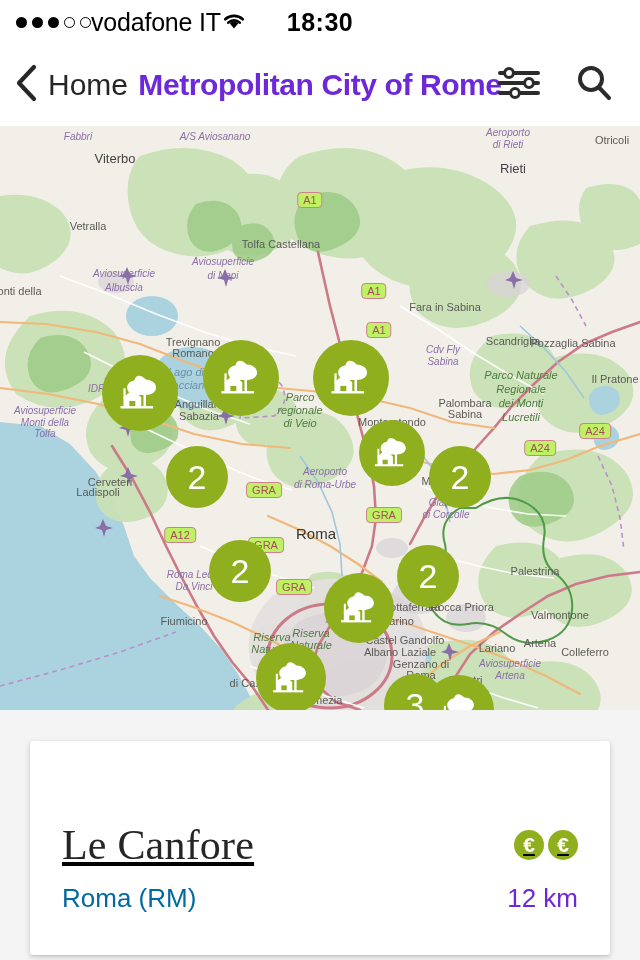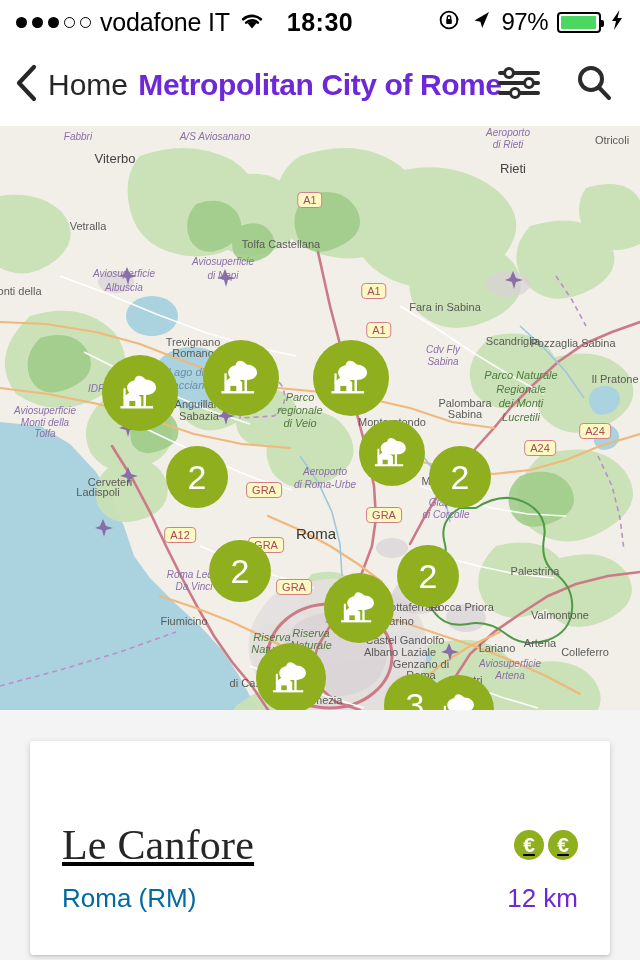--- a/index.html
+++ b/index.html
@@ -14,21 +14,21 @@
   
   .statusbar {
     position: absolute; top: 0; left: 0;
     width: 640px; height: 44px;
     background: #ffffff;
     display: flex; align-items: center;
     padding: 0 16px;
     font-size: 25px; font-weight: 600; color: #000;
     letter-spacing: -0.3px;
   }
-  .sb-left { display: flex; align-items: center; gap: 9px; flex: 0 0 auto; }
+  .sb-left { display: flex; align-items: center; gap: 0; flex: 0 0 auto; }
   .sb-center { position: absolute; left: 0; width: 640px; text-align: center;
                font-size: 25px; font-weight: 700; letter-spacing: 0.5px; pointer-events: none; }
   .sb-right { margin-left: auto; display: flex; align-items: center; gap: 9px; z-index: 2; }
   .dots { display: flex; gap: 5px; align-items: center; }
   .dot { width: 11px; height: 11px; border-radius: 50%; background: #000; }
   .dot.empty { background: transparent; border: 1.6px solid #000; width: 11px; height: 11px; }
   .carrier { font-weight: 400; font-size: 25px; letter-spacing: -0.2px; }
   .battery-shell {
     width: 44px; height: 21px; border: 2px solid #000; border-radius: 4px;
     padding: 2px; display: flex; align-items: center; position: relative;
@@ -81,21 +81,21 @@
     white-space: nowrap; transform: translate(-50%, -50%);
     font-family: "Liberation Sans", sans-serif;
   }
   .mlabel.city { font-size: 13px; color: #444; }
   .mlabel.big { font-size: 15px; color: #333; }
   .mlabel.water { color: #6b8fa8; font-style: italic; }
   .mlabel.park { color: #4f7a3f; font-style: italic; }
   .mlabel.air { color: #8a6ea8; font-style: italic; font-size: 10px; }
   .shield {
     position: absolute; transform: translate(-50%, -50%);
-    background: #fef9c3; border: 1px solid #cf7f8e; border-radius: 4px;
+    background: #bef264; border: 1px solid #cf7f8e; border-radius: 4px;
     color: #a8495c; font-size: 11px; padding: 1px 5px; font-weight: 500;
   }
 
   
   .marker {
     position: absolute; border-radius: 50%;
     background: #8faf1e; transform: translate(-50%, -50%);
     display: flex; align-items: center; justify-content: center;
     cursor: pointer;
   }
@@ -155,45 +155,20 @@
       <span class="carrier">vodafone IT</span>
       <span>
         <svg width="26" height="20" viewBox="0 0 26 20">
           <path d="M13 17.5 L8.6 12.2 a7 7 0 0 1 8.8 0 Z" fill="#000"></path>
           <path d="M4.2 8.3 a13 13 0 0 1 17.6 0" stroke="#000" stroke-width="2.6" fill="none" stroke-linecap="round"></path>
           <path d="M7.2 11.6 a8.6 8.6 0 0 1 11.6 0" stroke="#000" stroke-width="2.6" fill="none" stroke-linecap="round"></path>
         </svg>
       </span>
     </div>
     <div class="sb-center">18:30</div>
-    <div class="sb-right">
-      <span>
-        <svg width="22" height="22" viewBox="0 0 22 22">
-          <circle cx="10" cy="11" r="8.4" stroke="#000" stroke-width="1.8" fill="none"></circle>
-          <rect x="7.2" y="10" width="5.6" height="5" rx="1" fill="#000"></rect>
-          <path d="M8.3 10 v-1.6 a1.7 1.7 0 0 1 3.4 0 V10" stroke="#000" stroke-width="1.4" fill="none"></path>
-          <path d="M17.4 8.4 l2.6 1.7 -2.6 1.8 z" fill="#000"></path>
-        </svg>
-      </span>
-      <span>
-        <svg width="22" height="22" viewBox="0 0 22 22">
-          <path d="M19 3 L4.5 11.6 L10.4 12.8 L12.2 19 Z" fill="#000"></path>
-        </svg>
-      </span>
-      <span class="pct">97%</span>
-      <span class="battery-shell">
-        <span class="battery-fill" style="width:97%"></span>
-        <span class="battery-cap"></span>
-      </span>
-      <span>
-        <svg width="14" height="22" viewBox="0 0 14 22">
-          <path d="M9.5 1 L2 12 h4 l-2 9 L12 9 H7.5 z" fill="#000"></path>
-        </svg>
-      </span>
-    </div>
   </div>
 
   <div class="navbar">
     <div class="nav-back">
       <span>
         <svg width="24" height="40" viewBox="0 0 24 40">
           <path d="M20 4 L5 20 L20 36" stroke="#262626" stroke-width="4.2" fill="none" stroke-linecap="round" stroke-linejoin="round"></path>
         </svg>
       </span>
       <span class="nav-back-label">Home</span>

